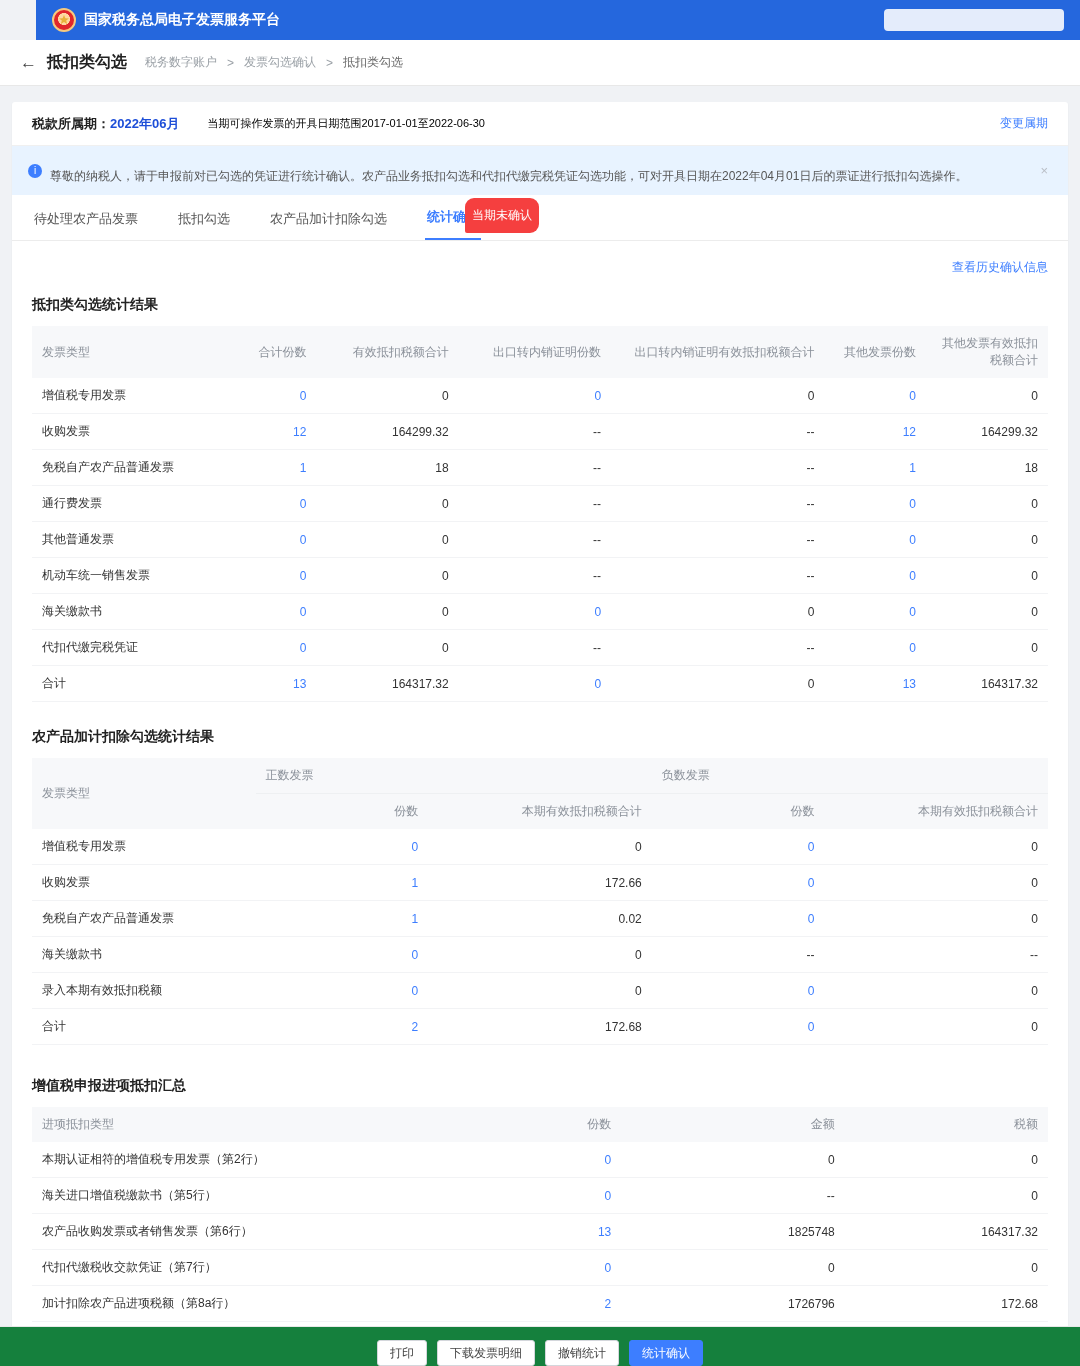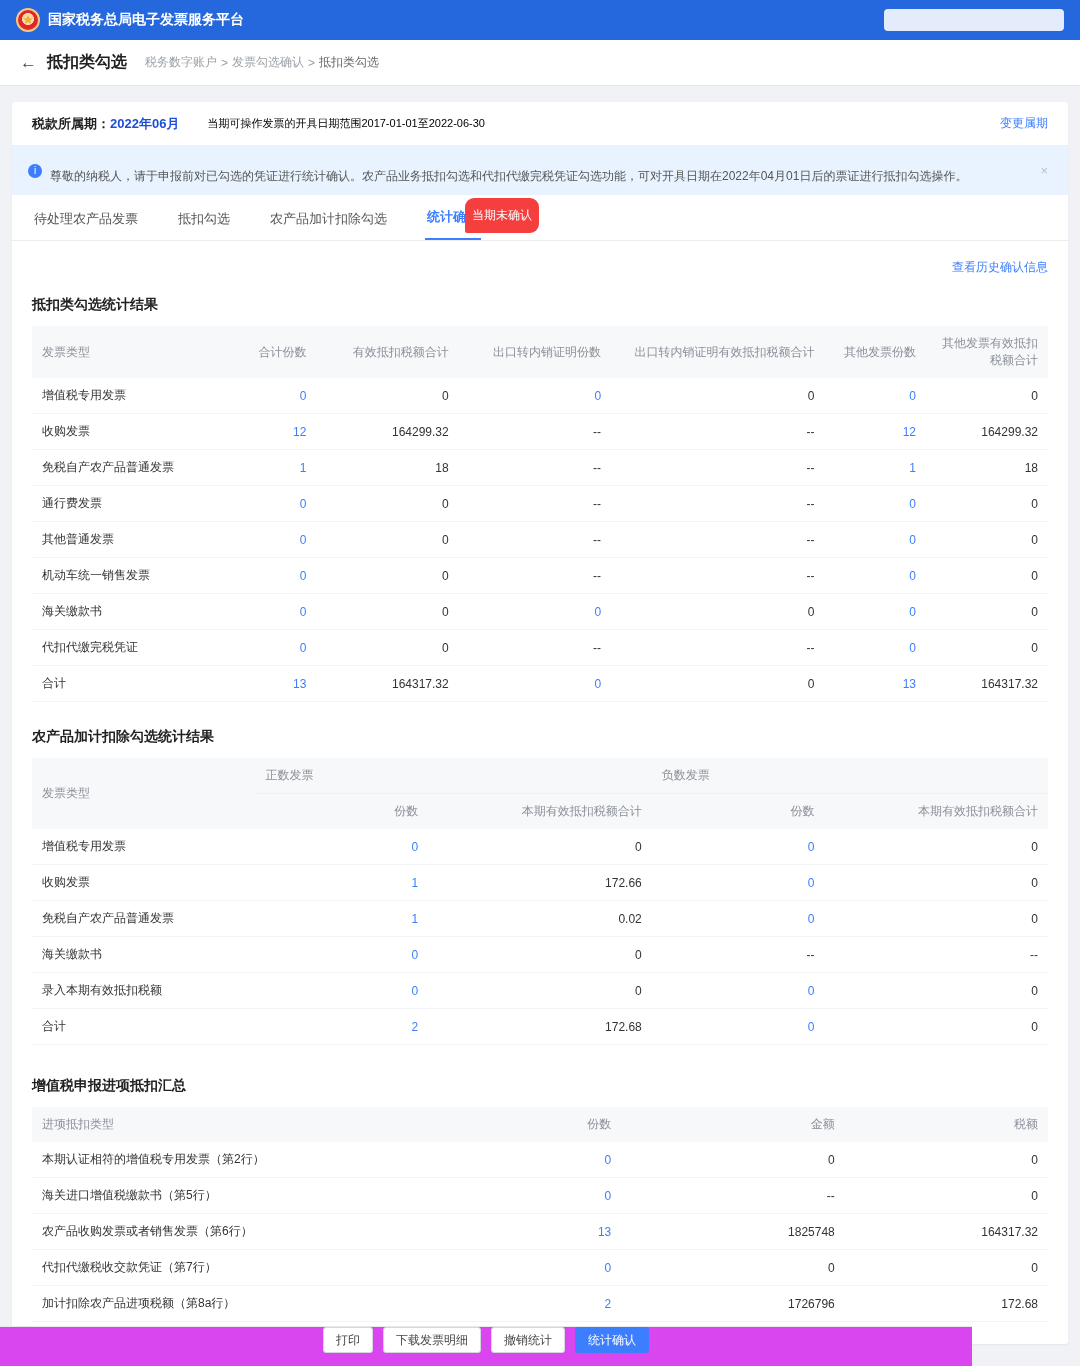--- a/index.html
+++ b/index.html
@@ -8,30 +8,30 @@
     --badge-red:#f53f3f;
     --notice-bg:#e8f3ff;
   }
   *{box-sizing:border-box;margin:0;padding:0;}
   html,body{width:1080px;height:1366px;overflow:hidden;}
   body{
     font-family:"Liberation Sans","DejaVu Sans",sans-serif;
     font-size:12px;color:#333;background:#f0f2f5;position:relative;
   }
   
-  .topbar{height:40px;background:var(--header-bg);display:flex;align-items:center;justify-content:space-between;padding:0 16px;}
+  .topbar{height:40px;background:var(--header-bg);display:flex;align-items:center;justify-content:space-between;padding:0 16px;margin-left:36px;}
   .brand{display:flex;align-items:center;gap:8px;color:#fff;font-size:14px;font-weight:bold;}
   .logo{width:24px;height:24px;border-radius:50%;background:radial-gradient(circle at 50% 45%,#ffd9a0 0 40%,#e0262b 41% 100%);border:2px solid #f7c97e;display:flex;align-items:center;justify-content:center;}
   .logo svg{display:block;}
   .user-blur{width:180px;height:22px;border-radius:4px;background:rgba(255,255,255,0.88);}
   
   .titlebar{height:46px;background:#fff;display:flex;align-items:center;padding:0 20px;border-bottom:1px solid #e8e8e8;gap:10px;}
   .back{font-size:17px;color:#444;cursor:pointer;line-height:1;}
   .page-title{font-size:16px;font-weight:bold;color:#222;}
-  .breadcrumb{color:#9aa0a6;font-size:12px;margin-left:8px;display:flex;gap:4px;align-items:center;}
+  .breadcrumb{color:#9aa0a6;font-size:12px;margin-left:8px;display:flex;gap:10px;align-items:center;}
   .breadcrumb .crumb-last{color:#666;}
   
   .content{padding:16px 12px 0 12px;}
   .card{background:#fff;border-radius:3px;box-shadow:0 1px 2px rgba(0,0,0,0.05);}
   .period-row{display:flex;align-items:center;height:44px;padding:0 20px;border-bottom:1px solid #f0f0f0;}
   .period-label{font-weight:bold;font-size:13px;color:#222;}
   .period-value{font-weight:bold;font-size:13px;color:#1d4ed8;margin-right:28px;}
   .period-hint{color:#000000;font-size:11px;}
   .spacer{flex:1;}
   .link{color:var(--accent);cursor:pointer;text-decoration:none;}
@@ -51,21 +51,21 @@
   .section-title{font-size:14px;font-weight:bold;color:#222;margin:10px 0 12px 0;}
   table{width:100%;border-collapse:collapse;table-layout:fixed;}
   th{background:#f7f8fa;color:#8a9099;font-weight:normal;font-size:12px;padding:9px 10px;text-align:right;}
   th.left{text-align:left;}
   td{padding:9px 10px;border-bottom:1px solid #f2f3f5;color:#333;font-size:12px;text-align:left;}
   td.num{text-align:right;}
   td.link{color:var(--accent);cursor:pointer;}
   
   .footer{display:flex;align-items:center;justify-content:center;gap:12px;padding:34px 0 20px 0;}
   
-  .actionbar{position:absolute;left:0;bottom:0;width:972px;height:40px;background:#d946ef;border-top:1px solid #e8e8e8;display:flex;align-items:flex-start;justify-content:center;gap:10px;}
+  .actionbar{position:absolute;left:0;bottom:0;width:1080px;height:40px;background:#15803d;border-top:1px solid #e8e8e8;display:flex;align-items:flex-end;justify-content:center;gap:10px;}
   .btn{height:26px;padding:0 12px;border:1px solid #d4d7dc;border-radius:3px;background:#fff;color:#444;font-size:12px;cursor:pointer;font-family:inherit;}
   .btn.primary{background:var(--accent);border-color:var(--accent);color:#fff;}
 </style>
 </head>
 <body>
 
 <div class="topbar">
   <div class="brand">
     <span class="logo">
       <svg width="12" height="12" viewBox="0 0 12 12">

